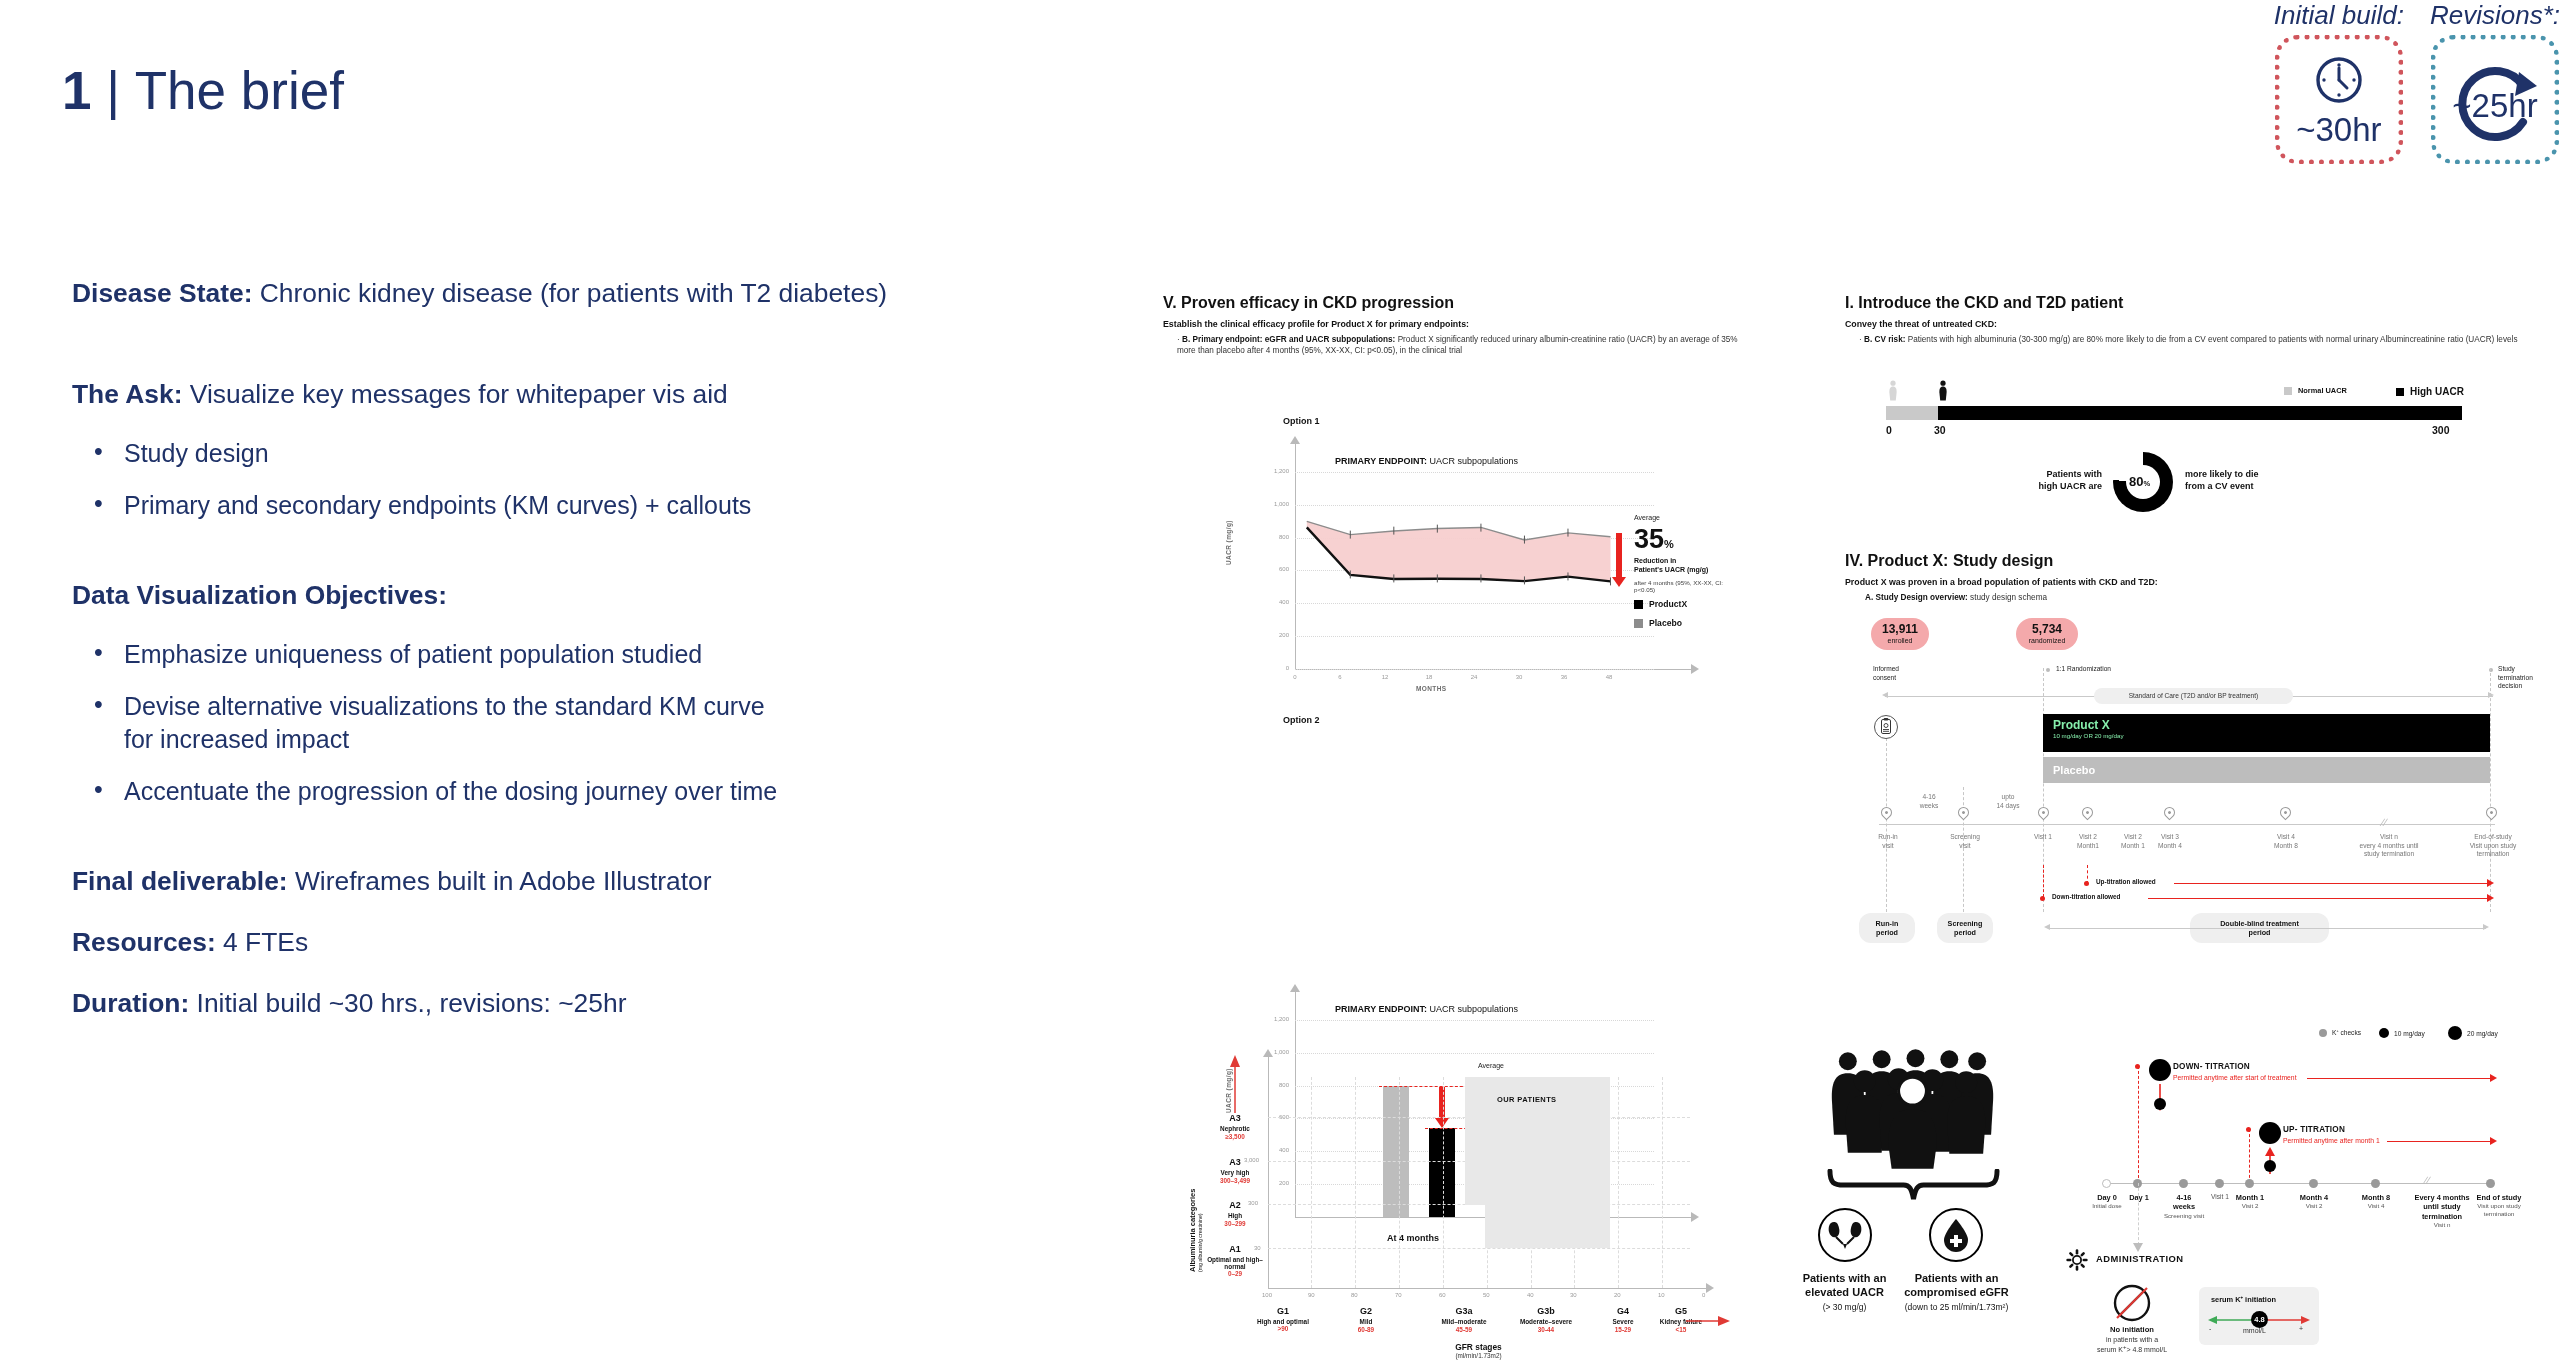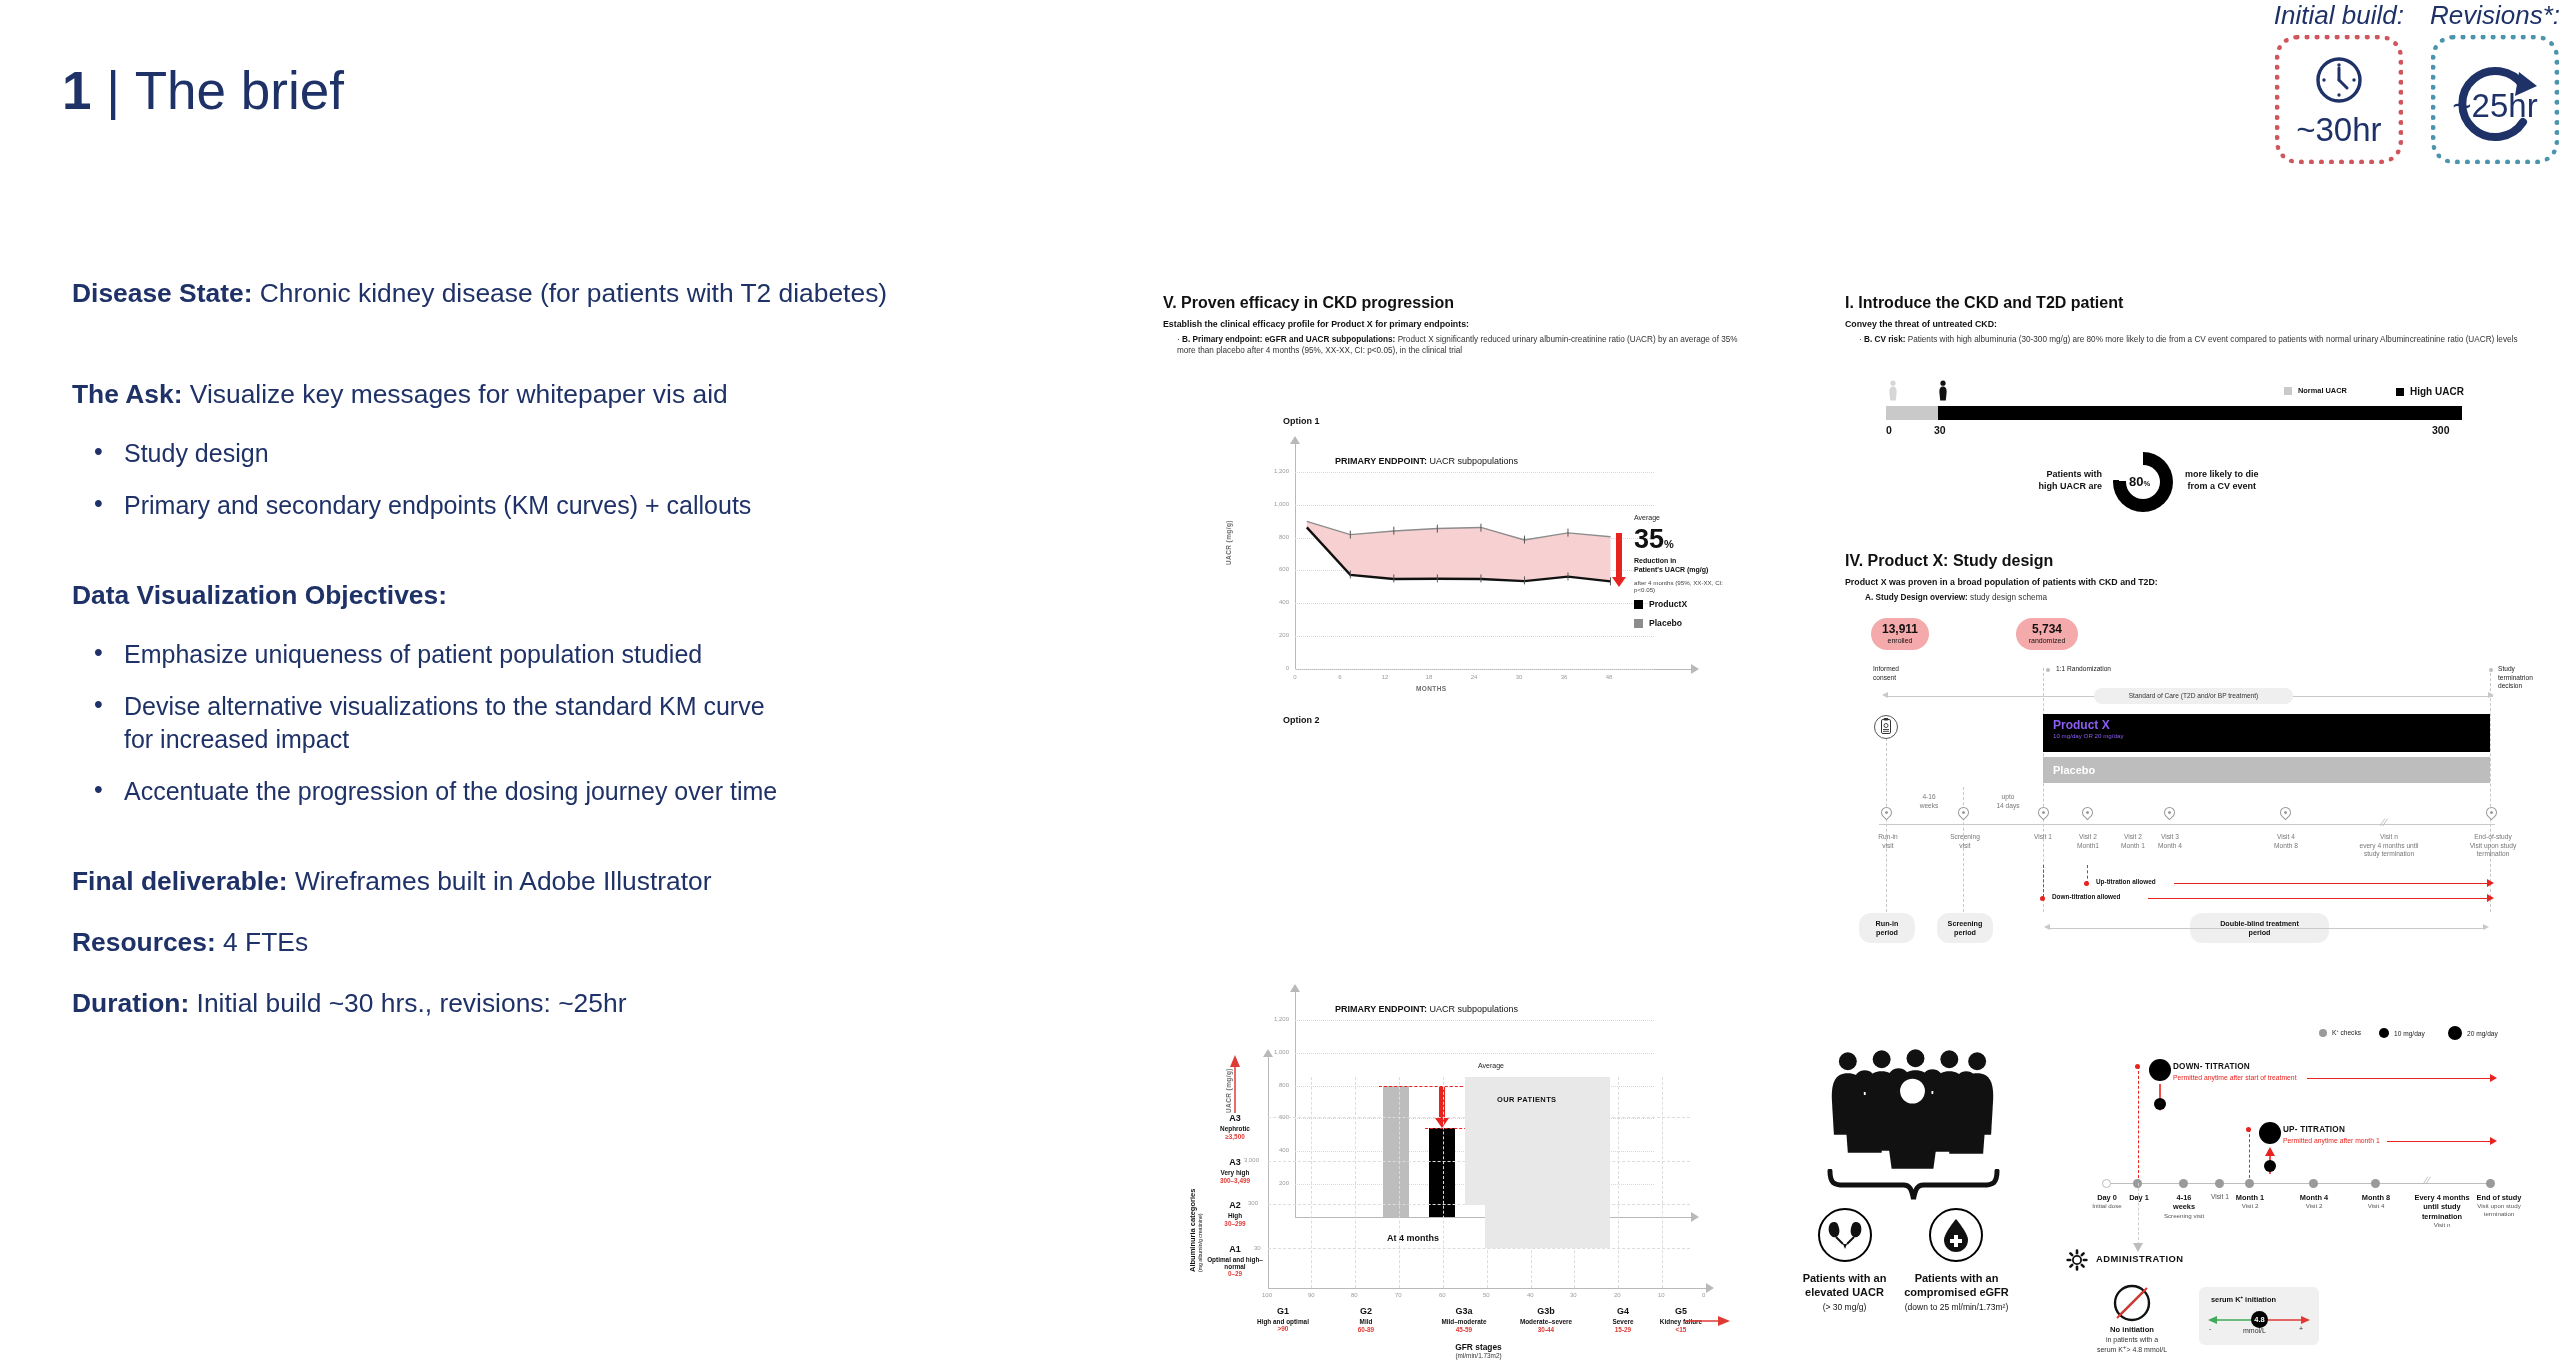--- a/index.html
+++ b/index.html
@@ -80,21 +80,21 @@
   
   .pill-pink { position:absolute; background:#f4a9ab; border-radius:22px; text-align:center; color:#111; padding:5px 10px; }
   .pill-pink .n { font-size:12px; font-weight:700; display:block; line-height:1.15; }
   .pill-pink .l { font-size:7px; display:block; line-height:1.15; }
   .sd-lbl { position:absolute; font-size:6.6px; color:#777; line-height:1.3; }
   .sd-lbl.dark { color:#222; }
   .vline { position:absolute; border-left:1px dashed #c7c7c7; }
   .vline.red { border-left:1px dashed #e8231f; }
   .hline { position:absolute; border-top:1px solid #c9c9c9; }
   .hline.red { border-top:1.3px solid #e8231f; }
-  .bar-black { position:absolute; background:#000; color:#8b5cf6; }
+  .bar-black { position:absolute; background:#000; color:#86efac; }
   .bar-black .t1 { font-size:12px; font-weight:700; line-height:1.1; }
   .bar-black .t2 { font-size:6.2px; line-height:1.2; }
   .bar-grey { position:absolute; background:#bdbdbd; color:#fff; font-size:11px; font-weight:700; display:flex; align-items:center; }
   .chip { position:absolute; background:#efefef; border-radius:12px; font-size:6.6px; color:#333; display:flex; align-items:center; justify-content:center; text-align:center; line-height:1.25; }
   .chip.bold { font-weight:700; font-size:7.2px; color:#111; }
   .pin { position:absolute; width:11px; height:11px; border:1.2px solid #9a9a9a; border-radius:50% 50% 50% 0; transform:rotate(-45deg); background:#fff; }
   .pin:after { content:""; position:absolute; left:3.2px; top:3.2px; width:3px; height:3px; border-radius:50%; background:#9a9a9a; }
   .dot { position:absolute; border-radius:50%; }
   .tiny-red { position:absolute; font-size:6.4px; font-weight:700; color:#111; }
 
@@ -408,21 +408,21 @@
   </div>
 
   <div class="wf" style="left:1982px; top:448px; width:428px; height:80px;">
     <div class="donut-txt" style="left:0px; top:20px; text-align:right; width:120px;">
       Patients with<br>high UACR are
     </div>
     <div class="donut" style="left:131px; top:4px;"></div>
     <div class="donut-num" style="left:147px; top:26px;">
       <span>80</span><sup>%</sup>
     </div>
-    <div class="donut-txt" style="left:203px; top:20px;text-align:center;">
+    <div class="donut-txt" style="left:203px; top:20px;">
       more likely to die<br>from a CV event
     </div>
   </div>
 
   <div class="wf" style="left:1845px; top:552px; width:697px;">
     <div class="wf-h1">IV. Product X: Study design</div>
     <div class="wf-h2">Product X was proven in a broad population of patients with CKD and T2D:</div>
     <div class="wf-body" style="padding-left:20px;">
       <b>A. Study Design overview:</b><span> study design schema</span>
     </div>

